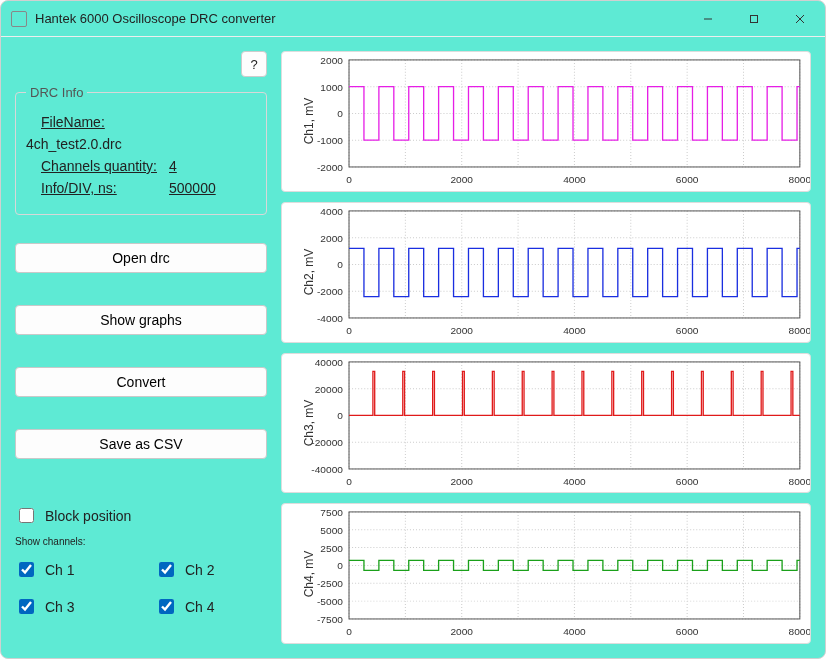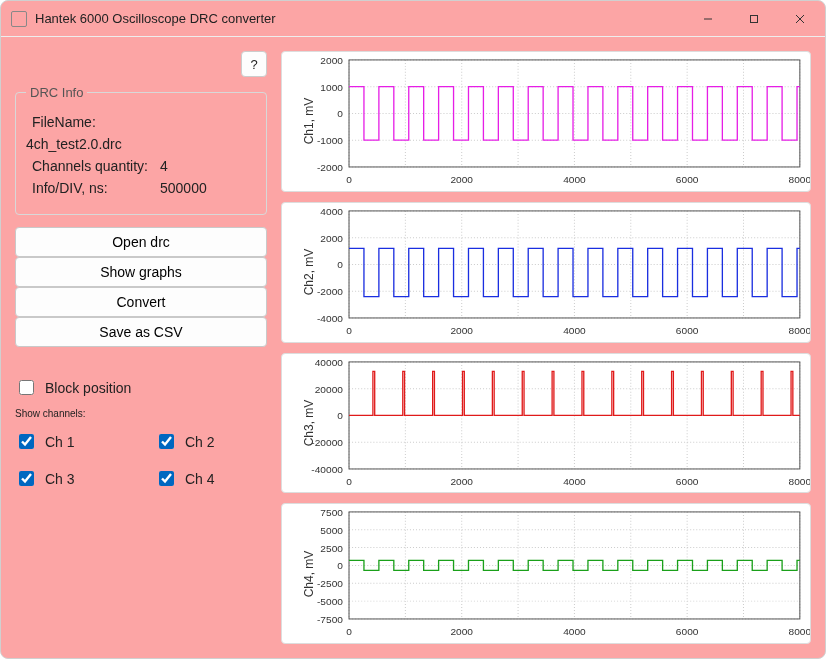--- a/index.html
+++ b/index.html
@@ -8,21 +8,21 @@
     font-family: "Segoe UI", Tahoma, sans-serif;
     font-size: 13px;
     background: #fff;
     color: #222;
   }
   .window {
     width: 826px;
     height: 659px;
     border: 1px solid #d0d0d0;
     border-radius: 8px;
-    background: #fca5a5;
+    background: #5eead4;
     display: flex;
     flex-direction: column;
     overflow: hidden;
   }
   .titlebar {
     height: 36px;
     display: flex;
     align-items: center;
     padding: 0 2px 0 10px;
     font-size: 13px;
@@ -76,30 +76,31 @@
     border-radius: 4px;
     padding: 8px 28px 12px 10px;
     margin: 0 0 12px 0;
   }
   fieldset.drc-info legend {
     font-size: 13px;
     color: #555;
     padding: 0 4px;
   }
   .info-row {
-    margin: 6px 6px;
+    margin: 6px 15px;
     display: flex;
     font-size: 14px;
+    text-decoration: underline;
   }
   .info-row .lab { min-width: 128px; }
   .fname { font-size: 14px; margin: 4px 0 6px 0;}
   .btn {
     width: 100%;
     height: 30px;
-    margin: 0 0;
+    margin: 16px 0;
     border: 1px solid #c9c9c9;
     border-radius: 4px;
     background: #fdfdfd;
     font-size: 14px;
     cursor: pointer;
   }
   .checks {
     margin-top: 22px;
   }
   .chk {

